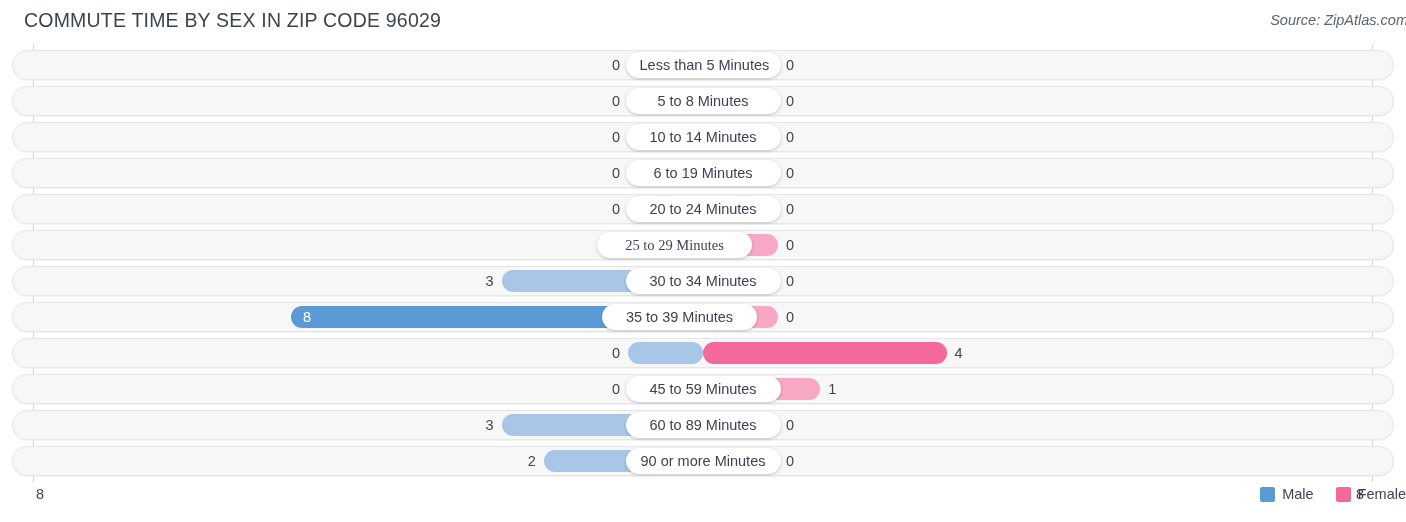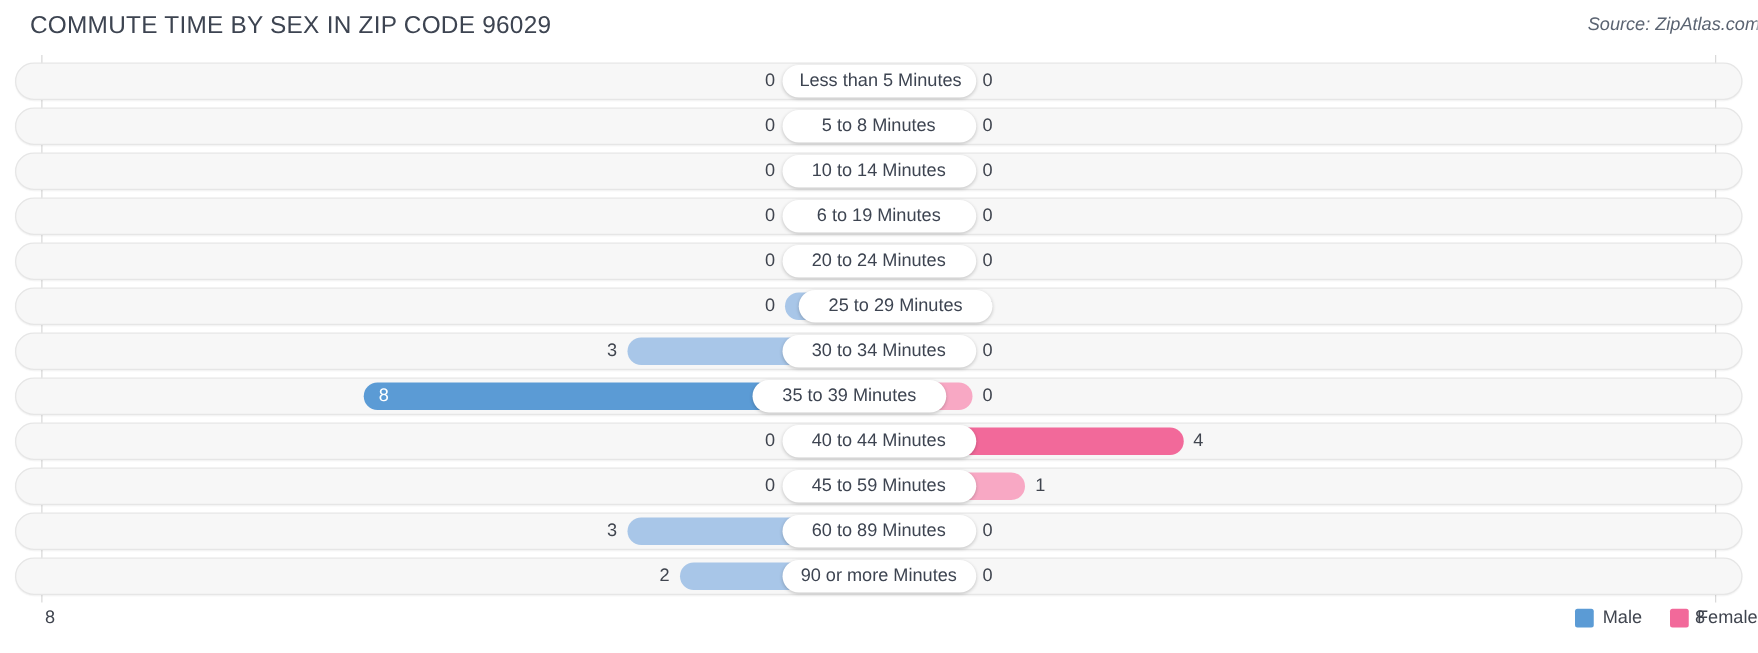--- a/index.html
+++ b/index.html
@@ -214,21 +214,21 @@
         <div class="val val-left" style="left: 568px; width: 40px;">0</div>
         <div class="val val-right" style="left: 774px; width: 40px;">0</div>
         <div class="cat-pill" style="left: 613.5px; width: 155px;">20 to 24 Minutes</div>
       </div>
       <div class="row" style="top: 186px;">
         <div class="track"></div>
         <div class="bar bar-male" style="left: 616px; width: 75px; background: rgb(168, 198, 232);"></div>
         <div class="bar bar-female" style="left: 691px; width: 75px; background: rgb(248, 168, 196);"></div>
         <div class="val val-left" style="left: 568px; width: 40px;">0</div>
         <div class="val val-right" style="left: 774px; width: 40px;">0</div>
-        <div class="cat-pill" style="left: 627px; width: 155px;">25 to 29 Minutes</div>
+        <div class="cat-pill" style="left: 585px; width: 155px; font-family: Liberation Serif, serif;">25 to 29 Minutes</div>
       </div>
       <div class="row" style="top: 222px;">
         <div class="track"></div>
         <div class="bar bar-male" style="left: 489.625px; width: 201.375px; background: rgb(168, 198, 232);"></div>
         <div class="bar bar-female" style="left: 691px; width: 75px; background: rgb(248, 168, 196);"></div>
         <div class="val val-left" style="left: 441.625px; width: 40px;">3</div>
         <div class="val val-right" style="left: 774px; width: 40px;">0</div>
         <div class="cat-pill" style="left: 613.5px; width: 155px;">30 to 34 Minutes</div>
       </div>
       <div class="row" style="top: 258px;">
@@ -238,21 +238,20 @@
         <div class="val val-left val-inside" style="left: 291px; width: 40px; text-align: left;">8</div>
         <div class="val val-right" style="left: 774px; width: 40px;">0</div>
         <div class="cat-pill" style="left: 590px; width: 155px;">35 to 39 Minutes</div>
       </div>
       <div class="row" style="top: 294px;">
         <div class="track"></div>
         <div class="bar bar-male" style="left: 616px; width: 75px; background: rgb(168, 198, 232);"></div>
         <div class="bar bar-female" style="left: 691px; width: 243.5px; background: rgb(242, 105, 154);"></div>
         <div class="val val-left" style="left: 568px; width: 40px;">0</div>
         <div class="val val-right" style="left: 942.5px; width: 40px;">4</div>
-        <div class="cat-pill" style="left: 613.5px; width: 155px;">40 to 44 Minutes</div>
       </div>
       <div class="row" style="top: 330px;">
         <div class="track"></div>
         <div class="bar bar-male" style="left: 616px; width: 75px; background: rgb(168, 198, 232);"></div>
         <div class="bar bar-female" style="left: 691px; width: 117.125px; background: rgb(248, 168, 196);"></div>
         <div class="val val-left" style="left: 568px; width: 40px;">0</div>
         <div class="val val-right" style="left: 816.125px; width: 40px;">1</div>
         <div class="cat-pill" style="left: 613.5px; width: 155px;">45 to 59 Minutes</div>
       </div>
       <div class="row" style="top: 366px;">

